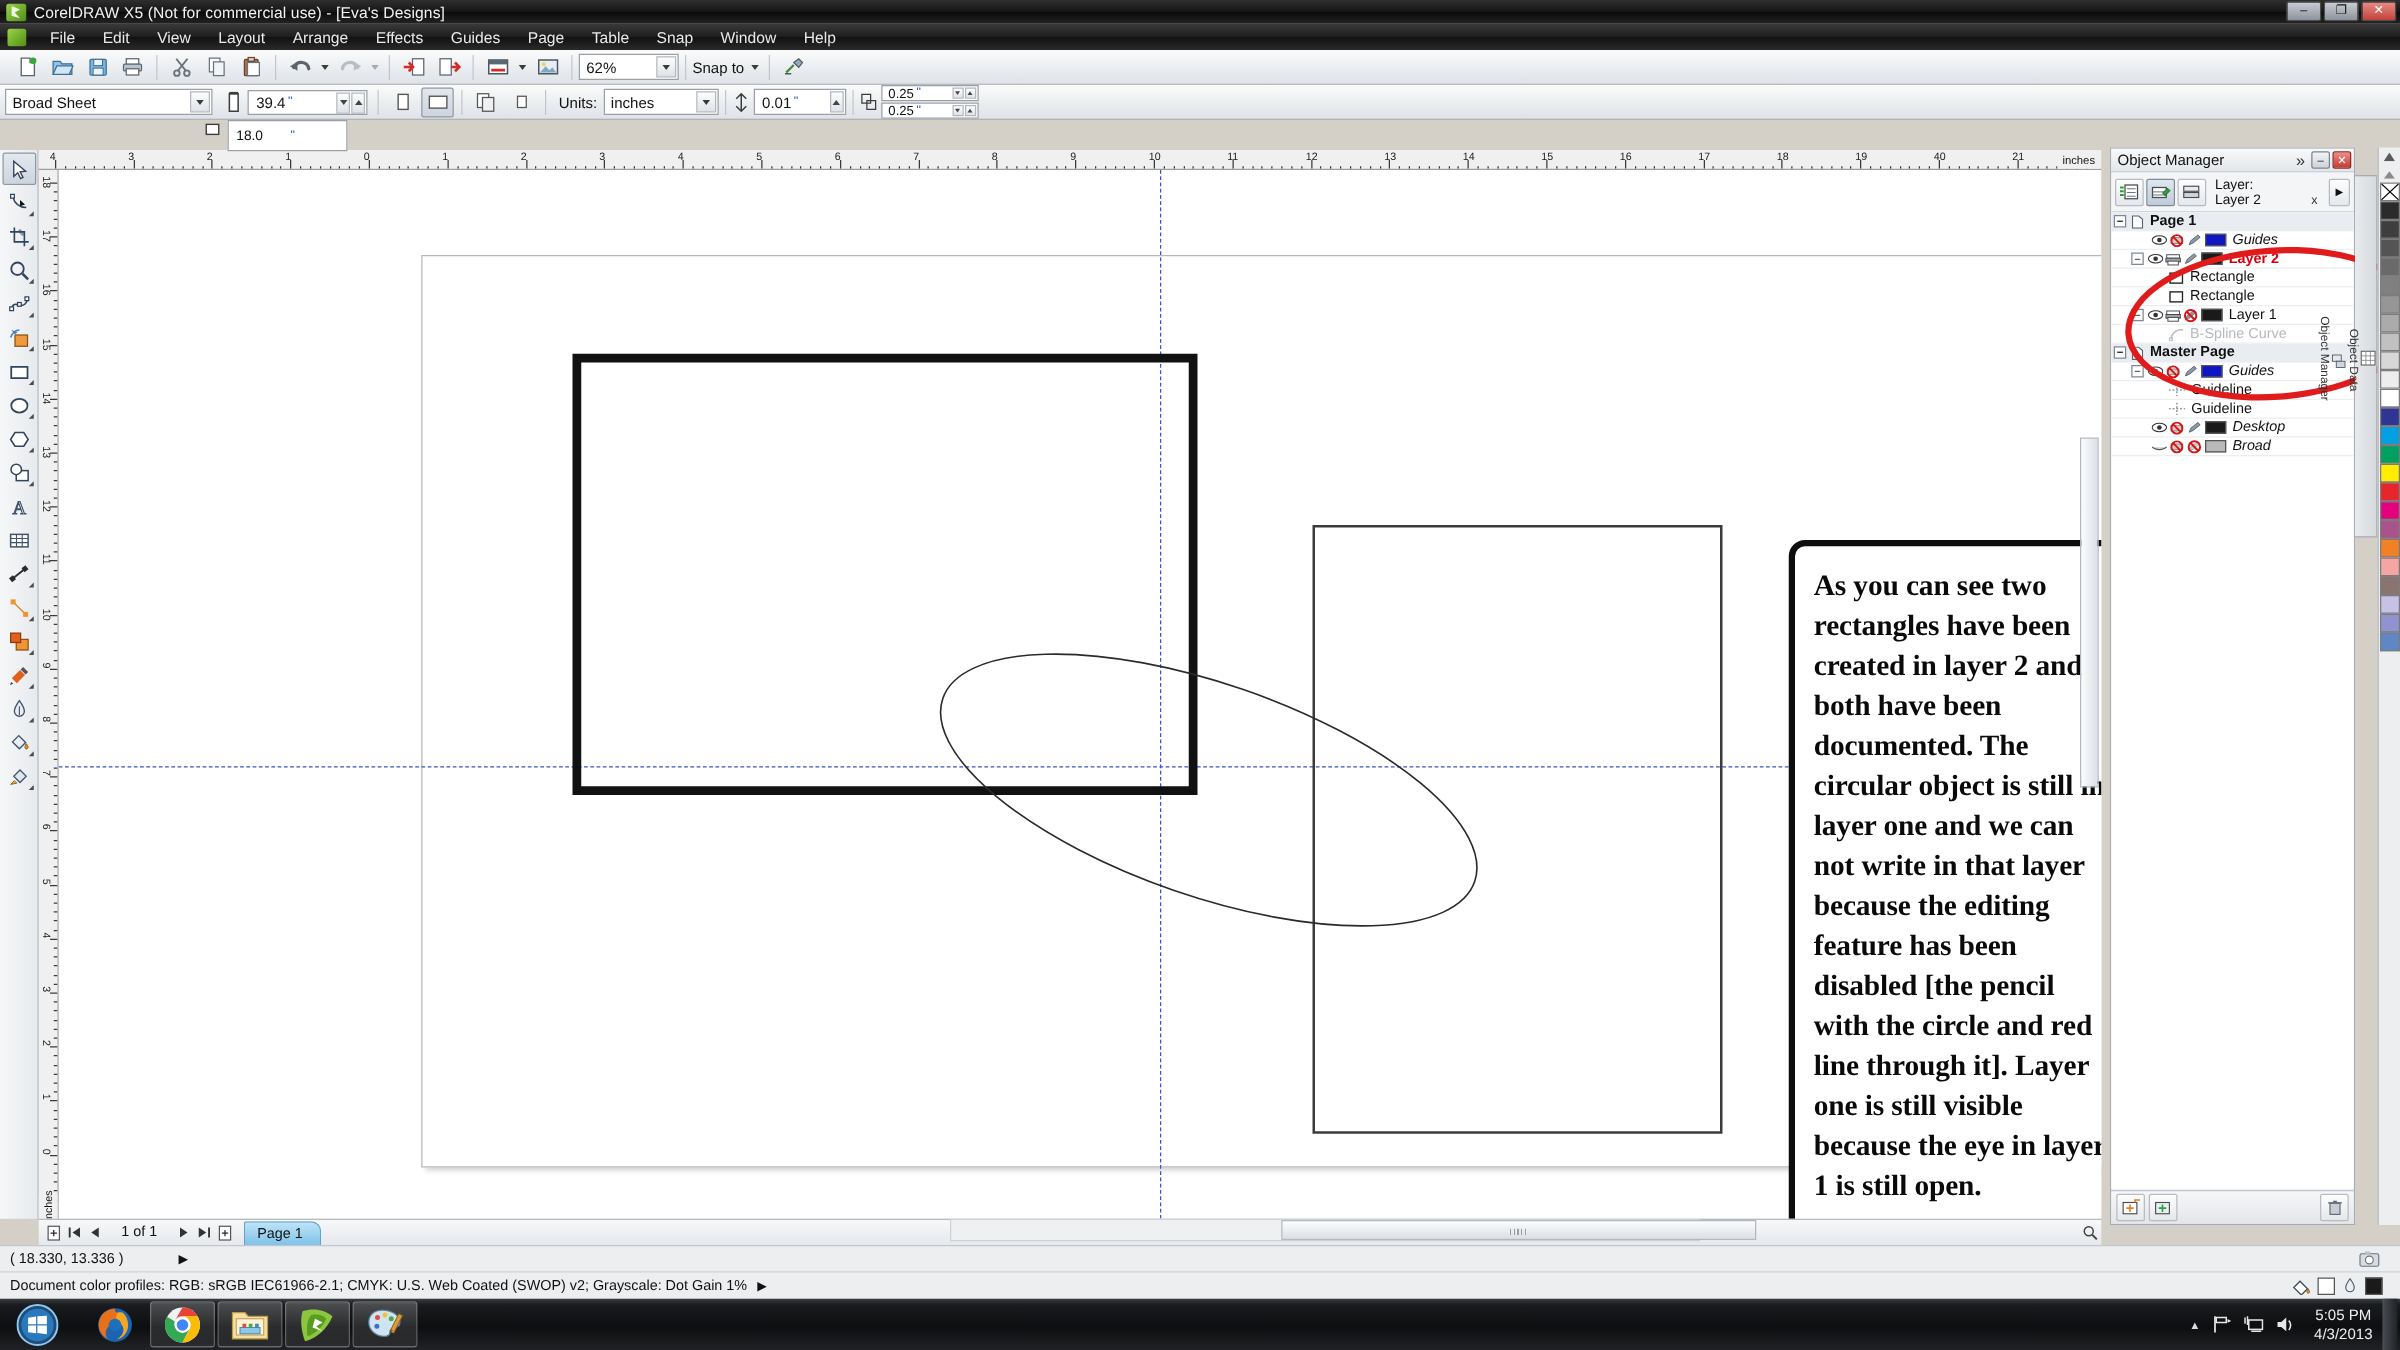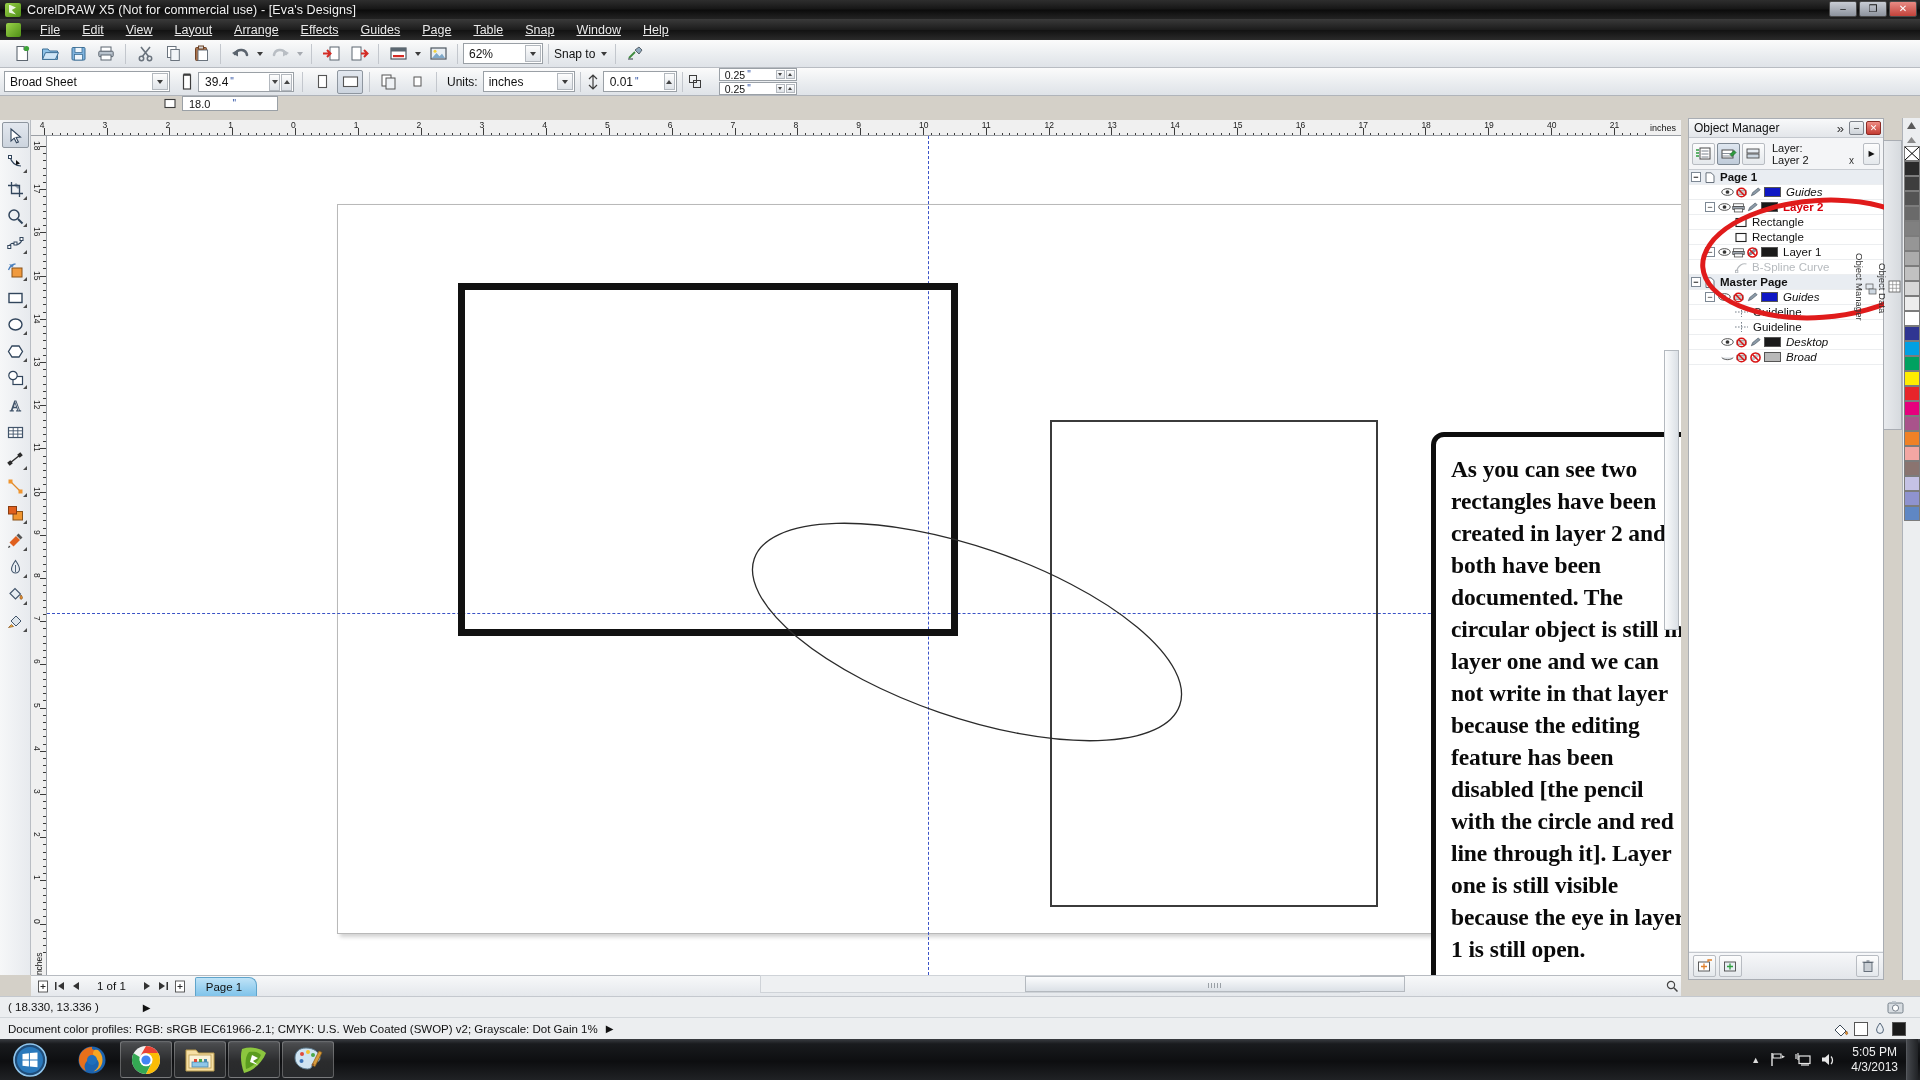--- a/index.html
+++ b/index.html
@@ -42,21 +42,21 @@
   #menubar {
     position:absolute; left:0; top:19px; width:1920px; height:21px;
     background: linear-gradient(to bottom,#3a3a3a 0%,#1d1d1d 50%,#111 51%,#2a2a2a 100%);
     display:flex; align-items:center;
   }
   #menubar .app-glyph{
     width:15px;height:14px;margin:0 8px 0 6px;
     background: linear-gradient(135deg,#9bd34a,#4f8f16);border-radius:2px;
   }
   #menubar .mi {
-    color:#e9e9e9; font-size:12.5px; padding:2px 11px; cursor:default;text-decoration:underline;
+    color:#e9e9e9; font-size:12.5px; padding:2px 11px; cursor:default;
   }
 
   
   #toolbar1 {
     position:absolute;left:0;top:40px;width:1920px;height:28px;
     background:linear-gradient(to bottom,#fbfbfb,#e9ecef 60%,#dfe3e8);
     border-bottom:1px solid #b8bcc2;
     display:flex;align-items:center;
   }
   .tbtn{ width:26px;height:24px; display:flex;align-items:center;justify-content:center;
@@ -520,21 +520,21 @@
         </div>
     </div>
   </div>
 
   <div class="tsep"></div>
 
   <svg width="14" height="16" viewBox="0 0 14 16">
     <rect x="1.5" y="1.5" width="7" height="7" fill="none" stroke="#3c3c3c" stroke-width="1"></rect>
     <rect x="5.5" y="6.5" width="7" height="7" fill="none" stroke="#3c3c3c" stroke-width="1"></rect>
   </svg>
-  <div style="display:flex;flex-direction:column;gap:1px;margin-left:17px;">
+  <div style="display:flex;flex-direction:column;gap:1px;margin-left:3px;">
     <div class="spin" style="width:78px;height:13px;font-size:10.5px;padding-left:5px;">
       <span>0.25</span>
       <span class="unitmark">"</span>
       <div class="arrows">
         <div class="ar" style="height:9px;width:9px;">
             <i class="dn" style="border-left-width:2px;border-right-width:2px;border-top-width:3px;"></i>
           </div>
         <div class="ar" style="height:9px;width:9px;">
             <i class="up" style="border-left-width:2px;border-right-width:2px;border-bottom-width:3px;"></i>
           </div>
@@ -548,21 +548,21 @@
             <i class="dn" style="border-left-width:2px;border-right-width:2px;border-top-width:3px;"></i>
           </div>
         <div class="ar" style="height:9px;width:9px;">
             <i class="up" style="border-left-width:2px;border-right-width:2px;border-bottom-width:3px;"></i>
           </div>
       </div>
     </div>
   </div>
 </div>
 
-<div class="spin" style="position:absolute;left:182px;top:96px;width:96px;height:15px;font-size:11px;z-index:5;gap:20px;">
+<div class="spin" style="position:absolute;left:182px;top:96px;width:96px;height:25px;font-size:11px;z-index:5;gap:20px;">
   <span>18.0</span>
   <span class="unitmark">"</span>
 </div>
 <svg width="14" height="14" viewBox="0 0 14 14" style="position:absolute;left:163px;top:97px;z-index:5;">
   <rect x="2" y="2.5" width="10" height="8" fill="#fff" stroke="#3c3c3c" stroke-width="1.1"></rect>
 </svg>
 
 <div id="toolbox">
 
   <div class="tool active">

